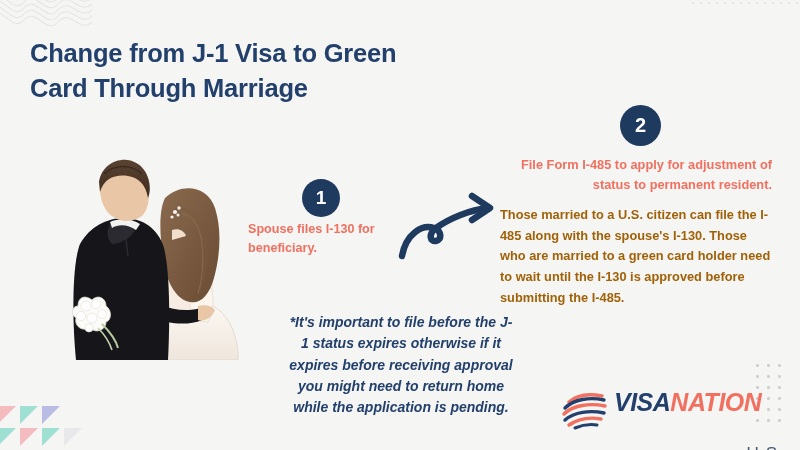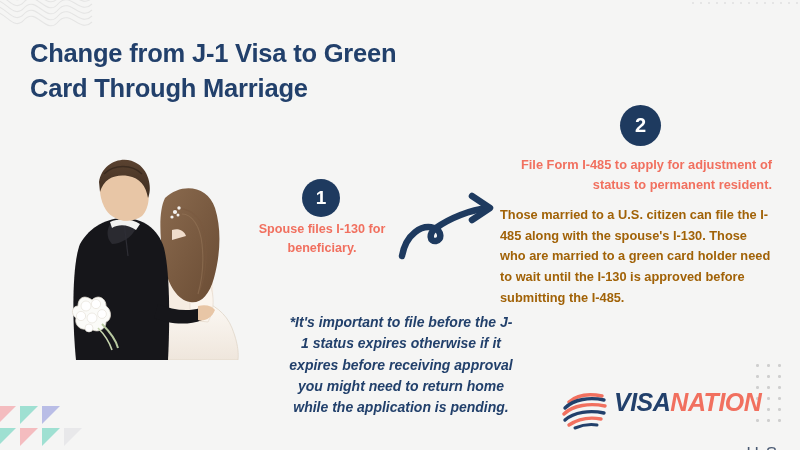--- a/index.html
+++ b/index.html
@@ -38,21 +38,21 @@
     color:#ffffff;font-weight:bold;text-align:center;
     display:flex;align-items:center;justify-content:center;
   }
   #badge1{left:302px;top:179px;width:38px;height:38px;font-size:19px;}
   #badge2{left:620px;top:105px;width:41px;height:41px;font-size:20px;}
 
   
   .step1-cap{
     position:absolute;left:248px;top:220px;width:148px;
     color:#f1705f;font-size:12.6px;font-weight:bold;line-height:1.5;
-    text-align:center;
+    text-align:left;
   }
 
   
   .arrow{position:absolute;left:396px;top:186px;width:112px;height:80px;}
 
   
   .step2-head{
     position:absolute;left:500px;top:155px;width:272px;
     color:#f1705f;font-size:12.8px;font-weight:bold;line-height:1.55;
     text-align:right;

